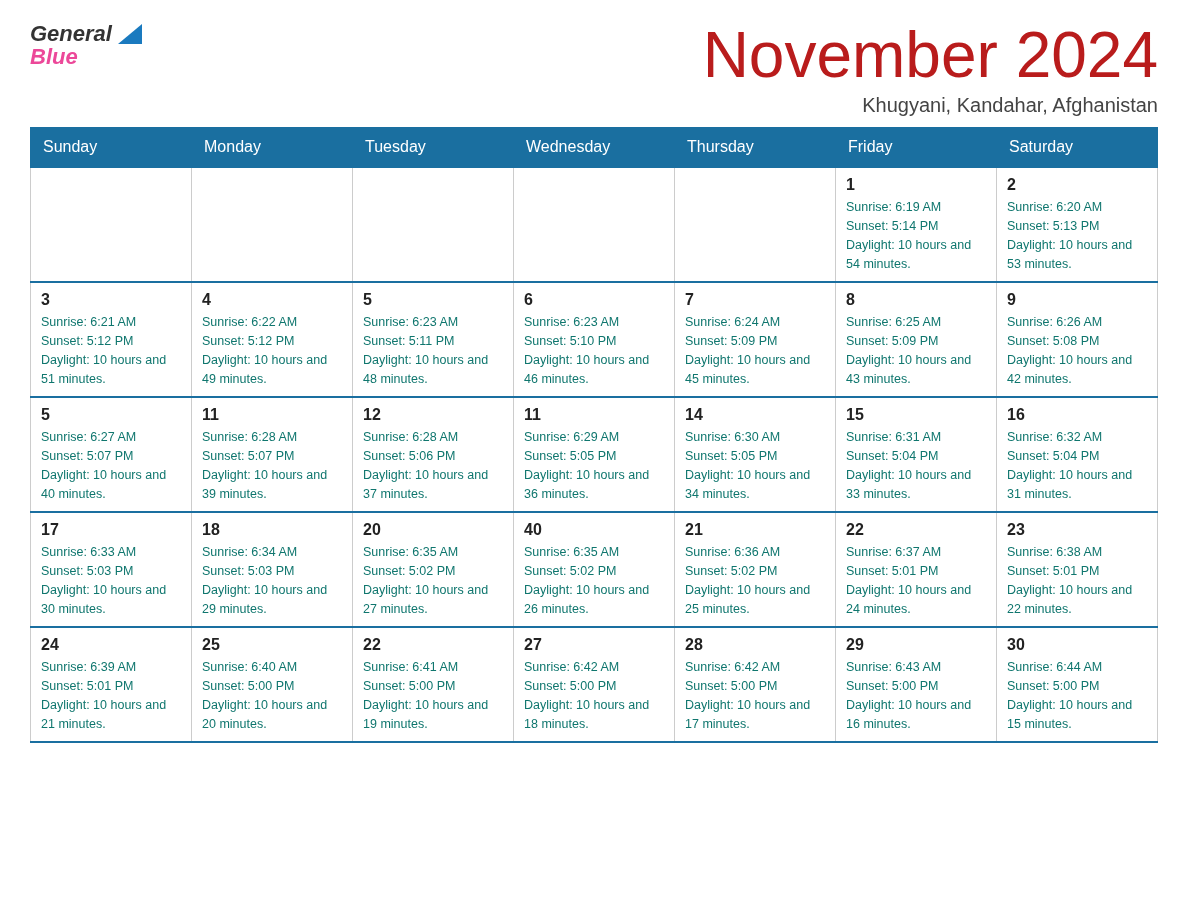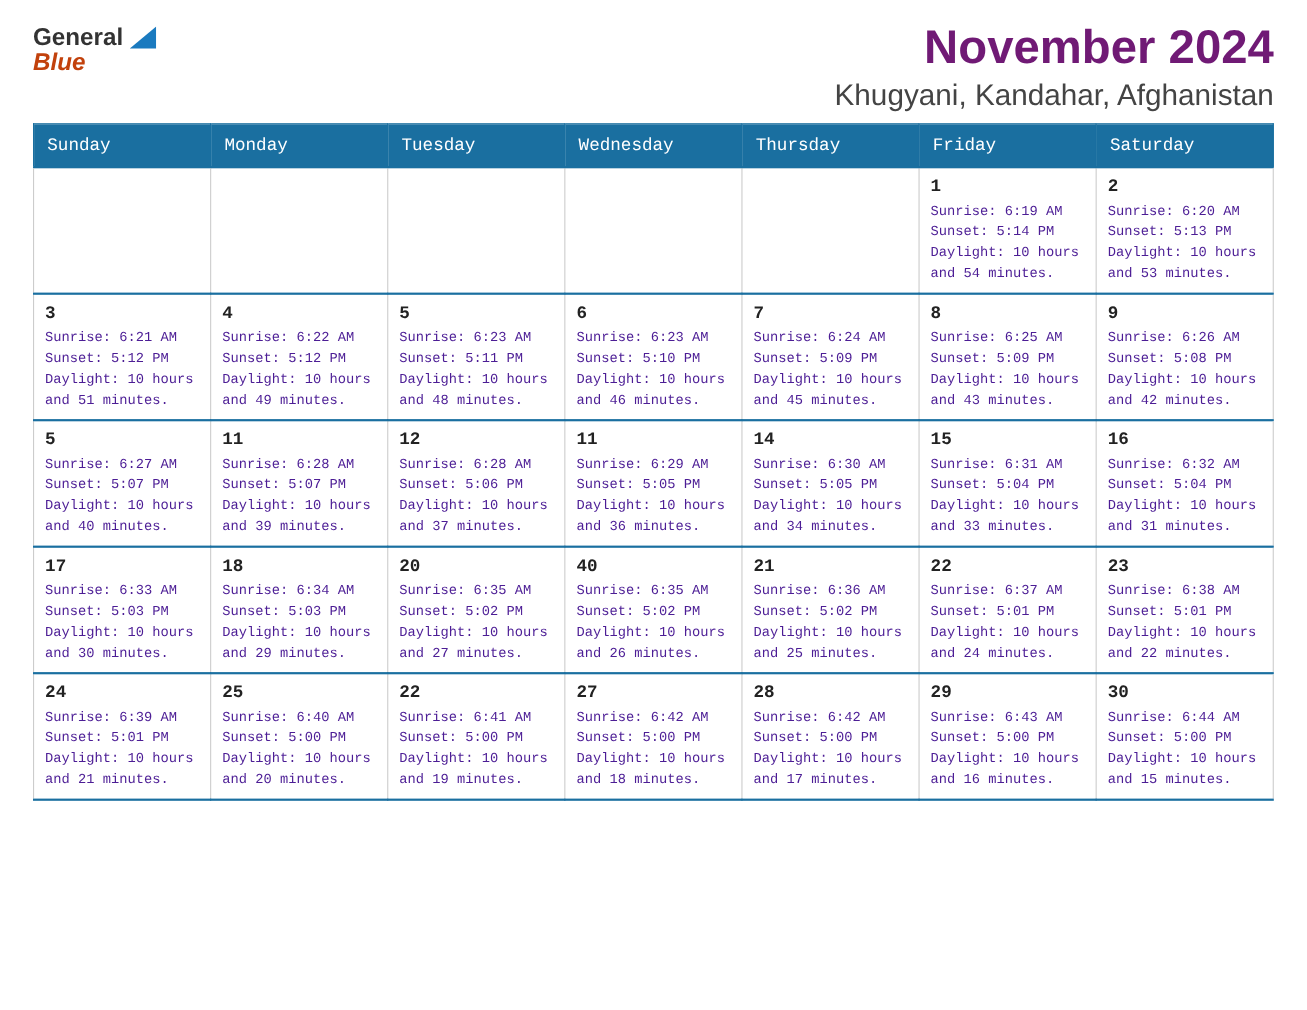--- a/index.html
+++ b/index.html
@@ -19,61 +19,61 @@
     }
     .logo {
       display: flex;
       align-items: center;
       gap: 0px;
     }
     .logo-text-general {
       font-size: 22px;
       font-weight: bold;
       color: #333;
+      font-style: italic;
     }
     .logo-icon {
       width: 28px;
       height: 28px;
       margin-left: 2px;
     }
     .logo-blue {
       font-size: 22px;
       font-weight: bold;
-      color: #c2410c;
+      color: #ec4899;
       font-style: italic;
       display: block;
       margin-top: -4px;
     }
     .logo-left {
       display: flex;
       flex-direction: column;
     }
     .logo-top-row {
       display: flex;
       align-items: center;
     }
     .title-section {
       text-align: right;
     }
     .calendar-title {
-      font-size: 43px;
-      font-weight: bold;
-      color: #701a75;
+      font-size: 64px;
+      font-weight: normal;
+      color: #b91c1c;
       line-height: 1.1;
     }
     .calendar-subtitle {
-      font-size: 27px;
+      font-size: 20px;
       color: #444;
       margin-top: 4px;
     }
     .calendar-table {
       width: 100%;
       border-collapse: collapse;
       margin-top: 10px;
-      font-family: Liberation Mono, monospace;
     }
     .calendar-table th {
       background-color: #1a6fa0;
       color: #fff;
       text-align: left;
       padding: 10px 12px;
       font-size: 16px;
       font-weight: normal;
       border: 1px solid #1a6fa0;
     }
@@ -89,21 +89,21 @@
       border-bottom: 2px solid #1a6fa0;
     }
     .day-number {
       font-size: 16px;
       font-weight: bold;
       color: #222;
       margin-bottom: 4px;
     }
     .day-info {
       font-size: 12.5px;
-      color: #4c1d95;
+      color: #0f766e;
       line-height: 1.5;
     }
     .empty-cell {
       background: #f9f9f9;
     }
   </style>
 </head>
 <body>
 
 <div class="header">

